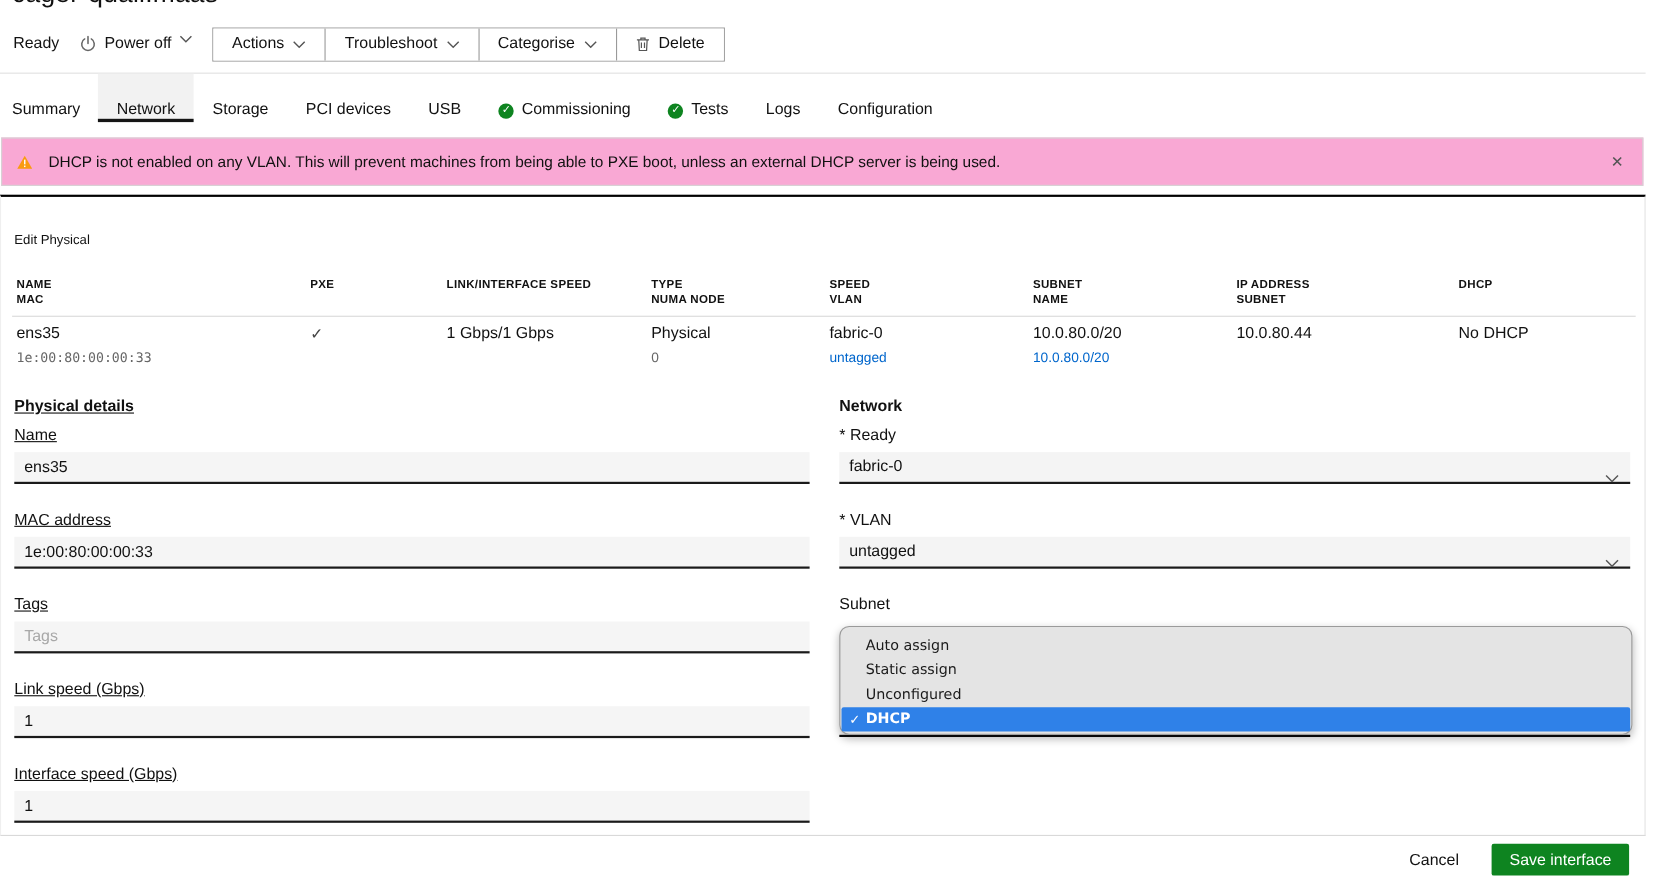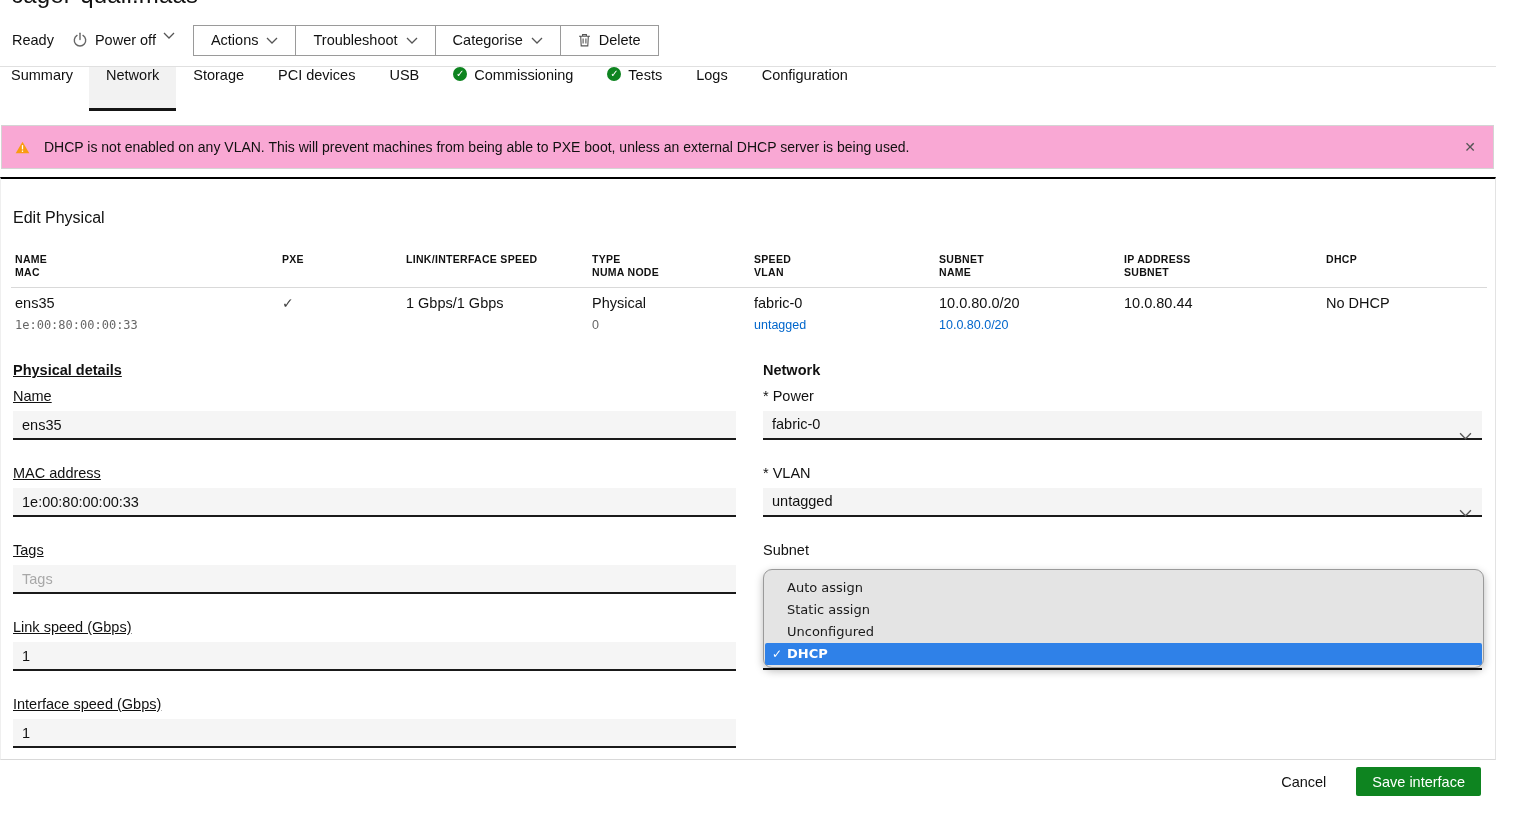--- a/index.html
+++ b/index.html
@@ -17,35 +17,35 @@
   .status-row { position:absolute; top:24px; left:12px; height:32px; display:flex; align-items:center; font-size:14.5px; }
   .status-label { margin-right:18px; }
   .power-btn { display:flex; align-items:flex-start; gap:7px; background:none; border:none; padding:0; font:inherit; color:#111; cursor:pointer; }
   .btn-group { display:flex; margin-left:18px; border:1px solid #9a9a9a; height:31px; background:#fff; }
   .btn-group button { font:inherit; font-size:14.5px; color:#111; background:#fff; border:none; border-left:1px solid #9a9a9a; padding:0 17px; display:flex; align-items:center; gap:8px; cursor:pointer; }
   .btn-group button:first-child { border-left:none; }
 
   
   .tabs-divider { position:absolute; top:66px; left:0; width:1496px; height:1px; background:#e0e0e0; }
   .tabs { position:absolute; top:67px; left:11px; height:44px; display:flex; align-items:stretch; font-size:14.5px; }
-  .tab { display:flex; align-items:flex-start; gap:7px; padding:0 17px; color:#111; text-decoration:none; border-bottom:3px solid transparent; cursor:pointer; }
+  .tab { display:flex; align-items:flex-end; gap:7px; padding:0 17px; color:#111; text-decoration:none; border-bottom:3px solid transparent; cursor:pointer; }
   .tab:first-child { padding-left:0; padding-right:16px; }
   .tab.active { background:#f2f2f2; border-bottom-color:#151515; }
   .check-badge { display:inline-block; width:14px; height:14px; border-radius:50%; background:#0e8420; color:#fff; font-size:10px; line-height:14px; text-align:center; font-weight:700; }
 
   
   .banner { position:absolute; top:125px; left:1px; width:1493px; height:44px; border:1px solid #d4d4d4; background:#f9a8d4; display:flex; align-items:center; }
   .banner .w-icon { margin-left:13px; display:flex; }
   .banner .b-text { margin-left:14px; font-size:14px; }
   .banner-close { margin-left:auto; margin-right:13px; background:none; border:none; font-size:14px; color:#555; cursor:pointer; padding:4px; }
 
   
   .card { position:absolute; top:177px; left:0; width:1496px; height:583px; background:#fff;
           border-top:2px solid #000; border-left:1px solid #efefef; border-right:1px solid #e3e3e3; border-bottom:1px solid #d9d9d9; }
-  .card h2 { position:absolute; left:12px; top:27px; margin:0; font-size:16px; font-weight:400; line-height:24px; }
+  .card h2 { position:absolute; left:12px; top:27px; margin:0; font-size:12px; font-weight:400; line-height:24px; }
 
   
   .th { position:absolute; top:74px; font-size:10.5px; font-weight:700; line-height:12.5px; letter-spacing:.3px; color:#111; }
   .th span { display:block; }
   .thead-line { position:absolute; top:108px; left:10px; width:1476px; height:1px; background:#d9d9d9; }
   .td { position:absolute; top:116px; font-size:14.5px; line-height:17px; }
   .td .sub { display:block; margin-top:5px; font-size:12.5px; color:#666; }
   .td .mono { font-family:"DejaVu Sans Mono","Liberation Mono",monospace; font-size:12px; }
   .td a { color:#0066cc; text-decoration:none; cursor:pointer; }
   .c0{left:14px}.c1{left:281px}.c2{left:405px}.c3{left:591px}.c4{left:753px}.c5{left:938px}.c6{left:1123px}.c7{left:1325px}
@@ -264,21 +264,21 @@
       </div>
       <div class="field">
         <label>Interface speed (Gbps)</label>
         <input class="text-input" type="text" value="1" style="">
       </div>
     </div>
 
     <div class="col-right">
       <h3 class="form-heading">Network</h3>
       <div class="field">
-        <label>* Power</label>
+        <label>* Ready</label>
         <div class="fake-select">
           <span>fabric-0</span>
           <span class="chev"><svg width="13" height="8" viewBox="0 0 12 7">
                 <path d="M1 1l5 5 5-5" fill="none" stroke="#555" stroke-width="1.2"></path>
               </svg></span>
         </div>
       </div>
       <div class="field">
         <label>* VLAN</label>
         <div class="fake-select">

